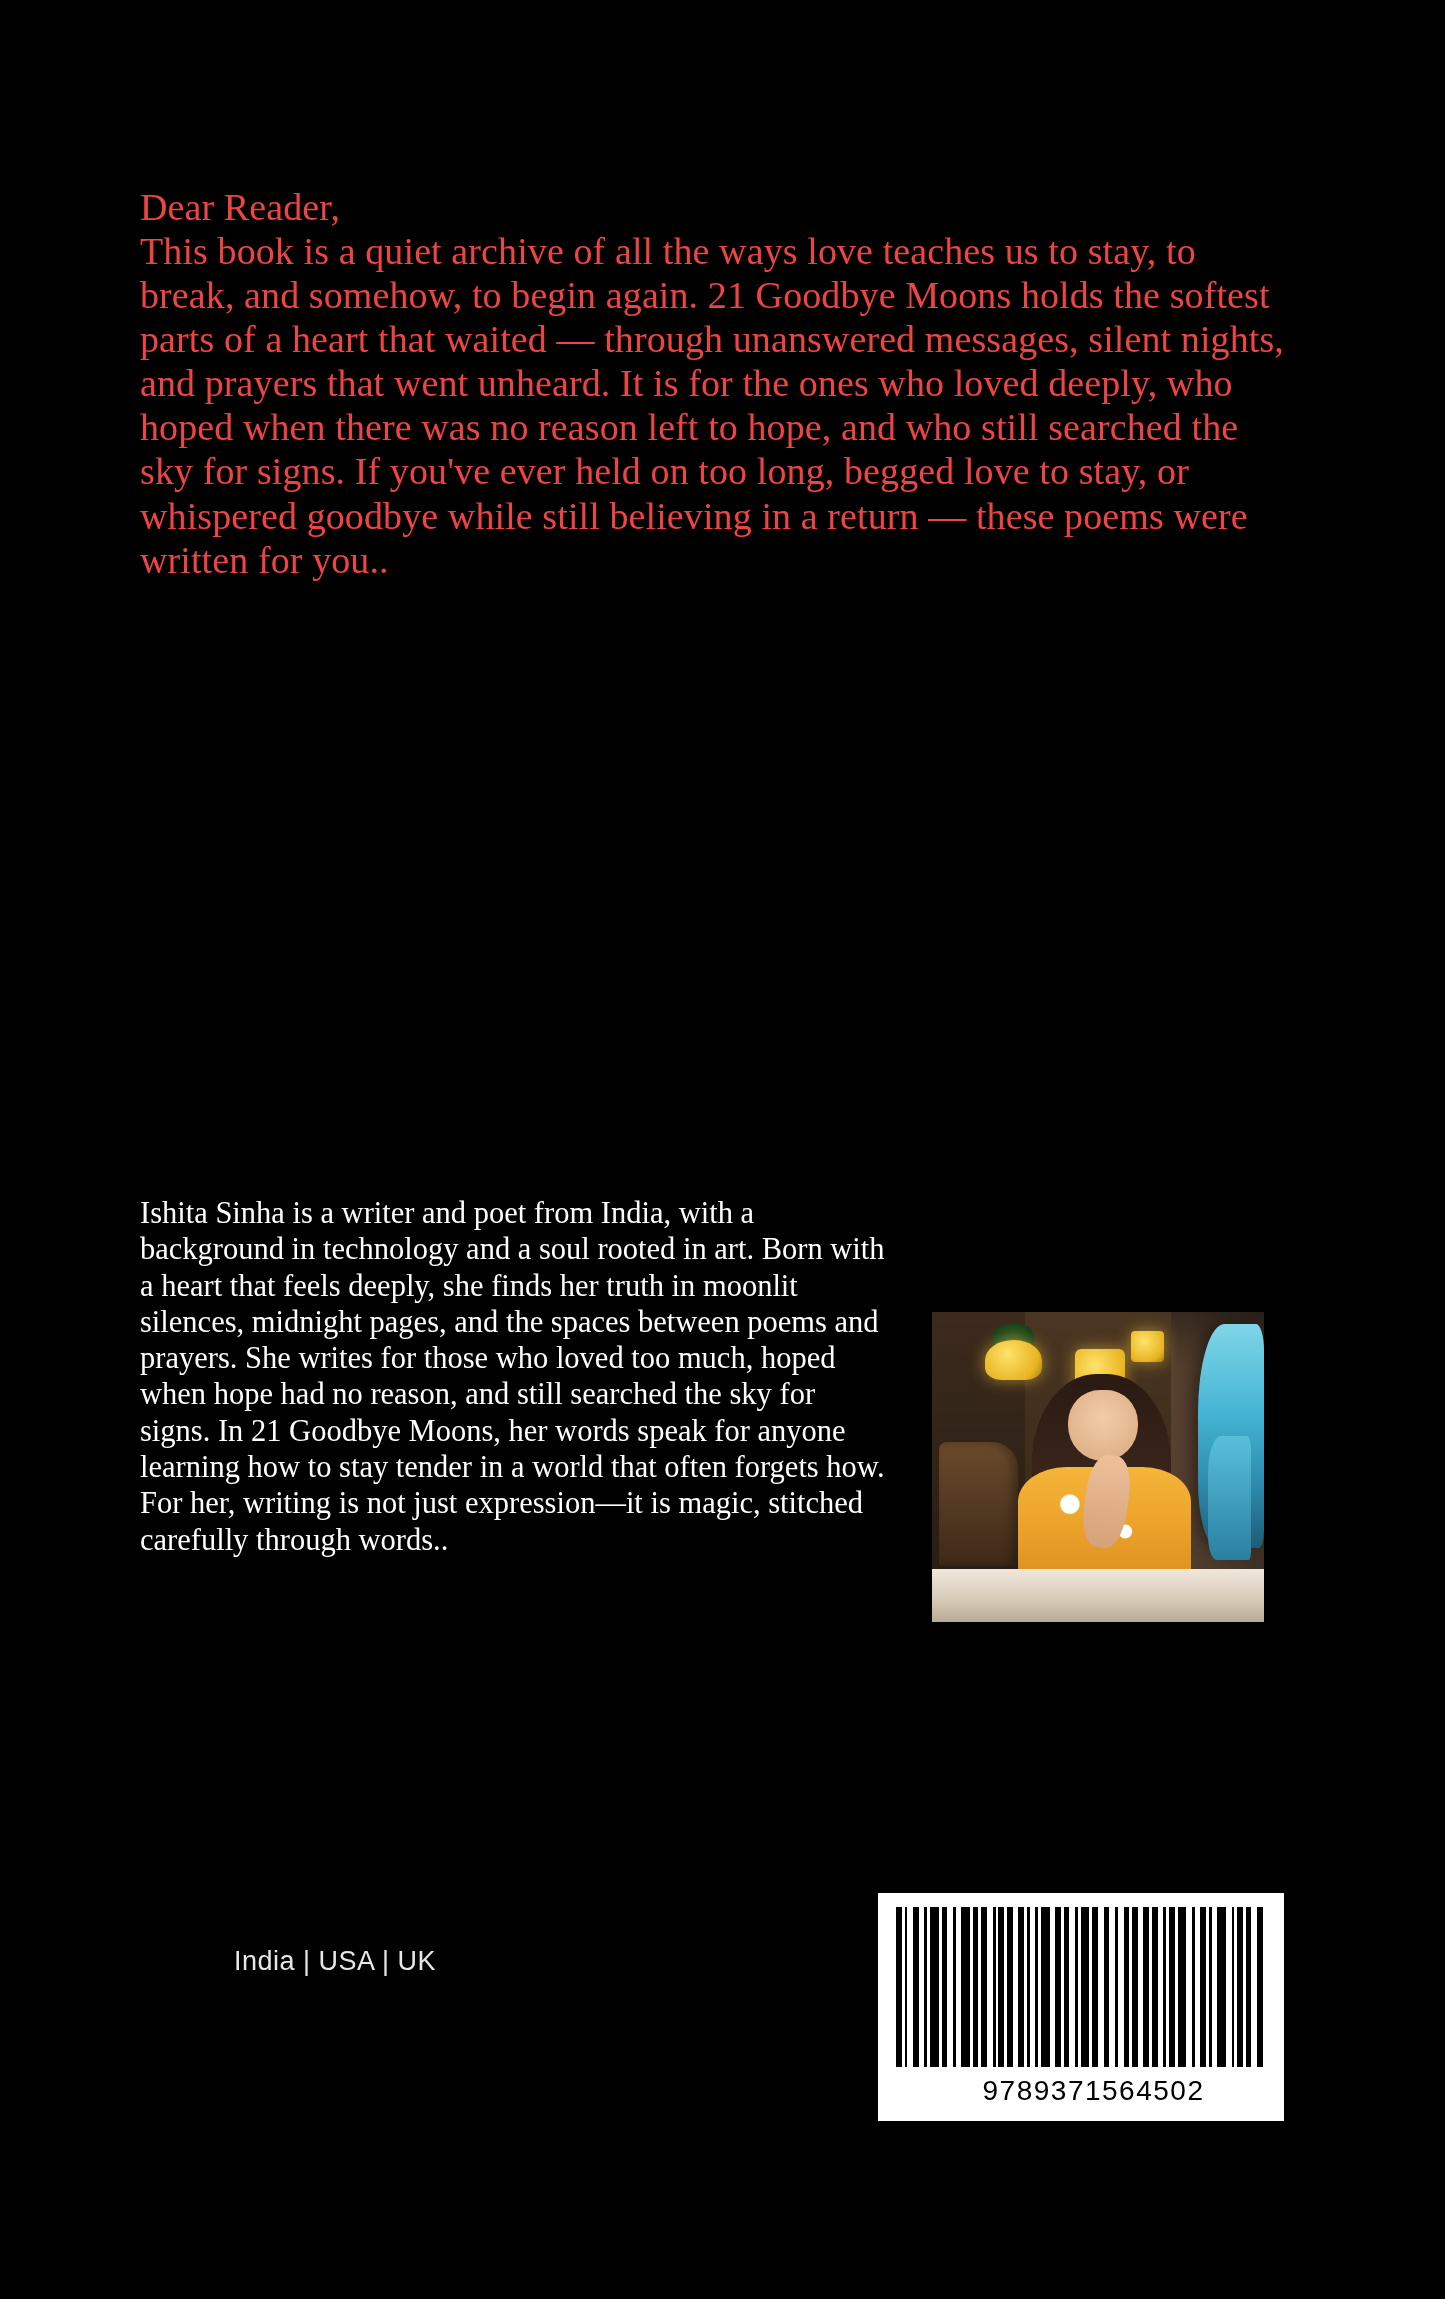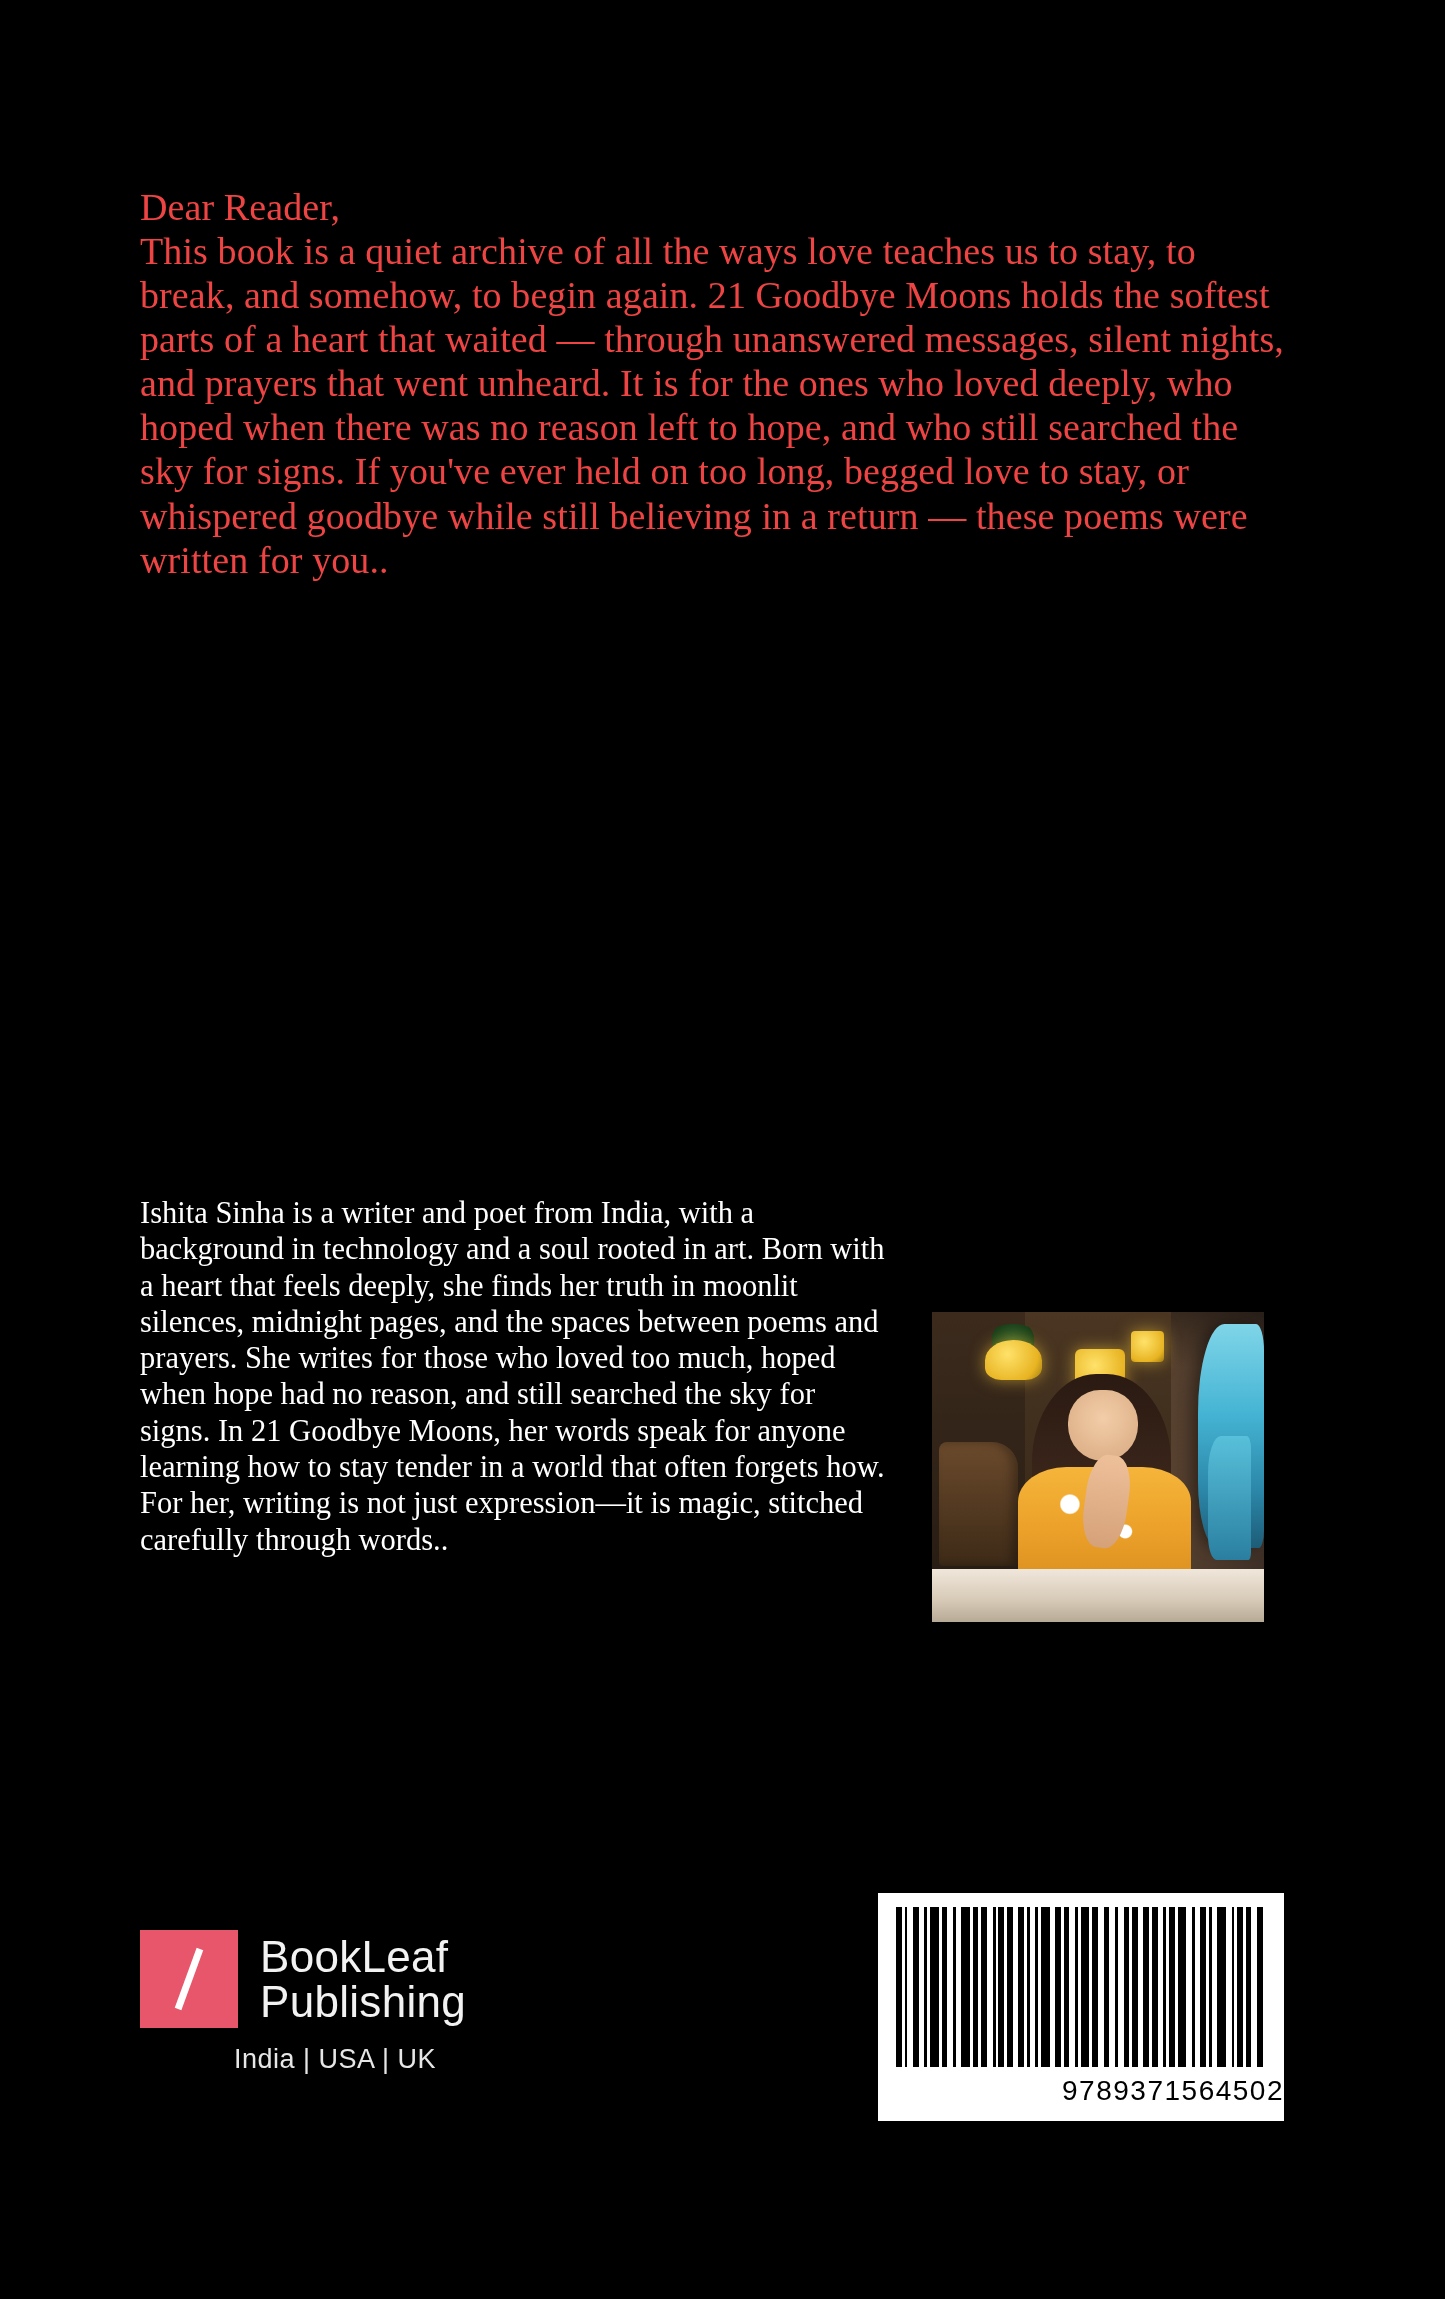--- a/index.html
+++ b/index.html
@@ -218,21 +218,21 @@
     height: 160px;
     display: flex;
     align-items: stretch;
     gap: 0;
   }
   .bars span { display: block; background: #000; height: 100%; }
   .barcode-number {
     position: absolute;
     left: 0; right: 0;
     bottom: 14px;
-    text-align: right;
+    text-align: center;
     color: #000000;
     font-family: "Liberation Sans", sans-serif;
     font-size: 28px;
     letter-spacing: 1.5px;
     margin-left: 25px;
   }
 </style>
 </head>
 <body>
 
@@ -258,29 +258,20 @@
       <div class="chair"></div>
       <div class="person-hair"></div>
       <div class="person-face"></div>
       <div class="person-body"></div>
       <div class="person-arm"></div>
       <div class="table"></div>
     </div>
   </div>
 
   <div class="publisher">
-    <div class="pub-row">
-      <div class="pub-mark">
-        <div class="slash"></div>
-      </div>
-      <div class="pub-name">
-        <span>BookLeaf</span>
-        <span class="l2">Publishing</span>
-      </div>
-    </div>
     <div class="pub-locations">India | USA | UK</div>
   </div>
 
   <div class="barcode-box">
     <div class="bars" id="bars">
         <span style="width:0.7692307692307693%;background:#000;"></span>
         <span style="width:0.7692307692307693%;background:#000;"></span>
         <span style="width:0.7692307692307693%;background:transparent;"></span>
         <span style="width:0.7692307692307693%;background:#000;"></span>
         <span style="width:0.7692307692307693%;background:transparent;"></span>

